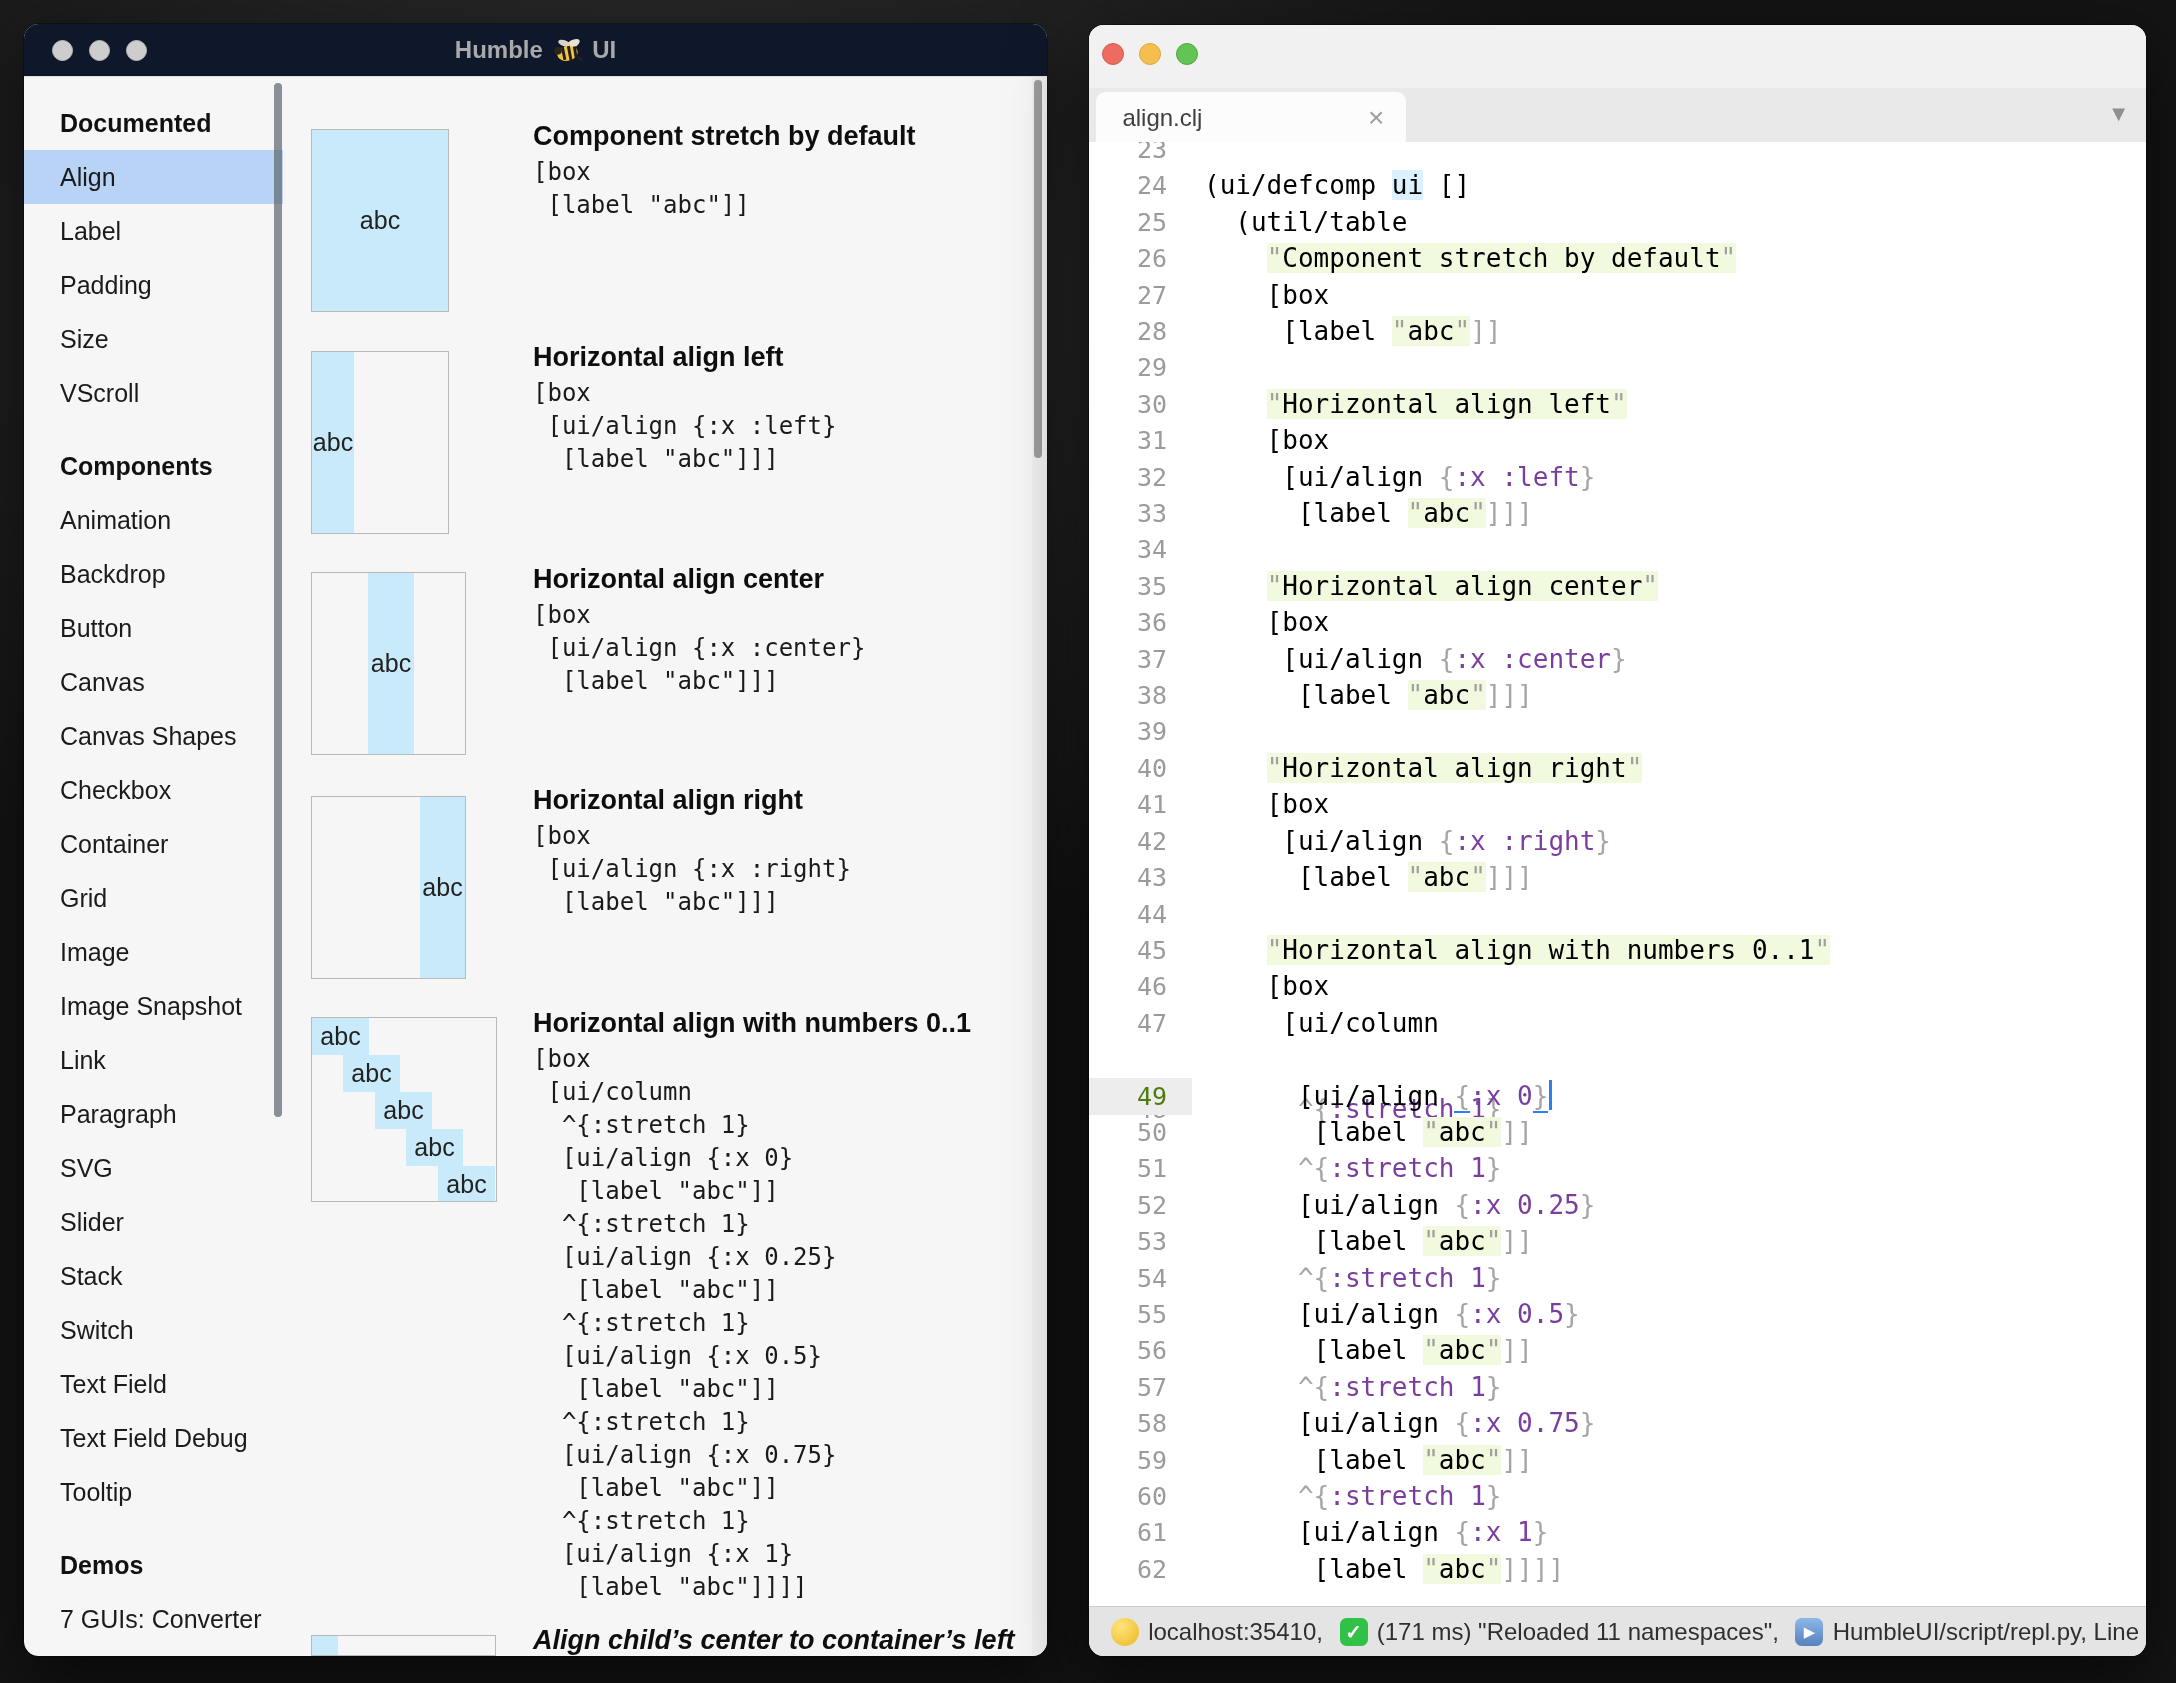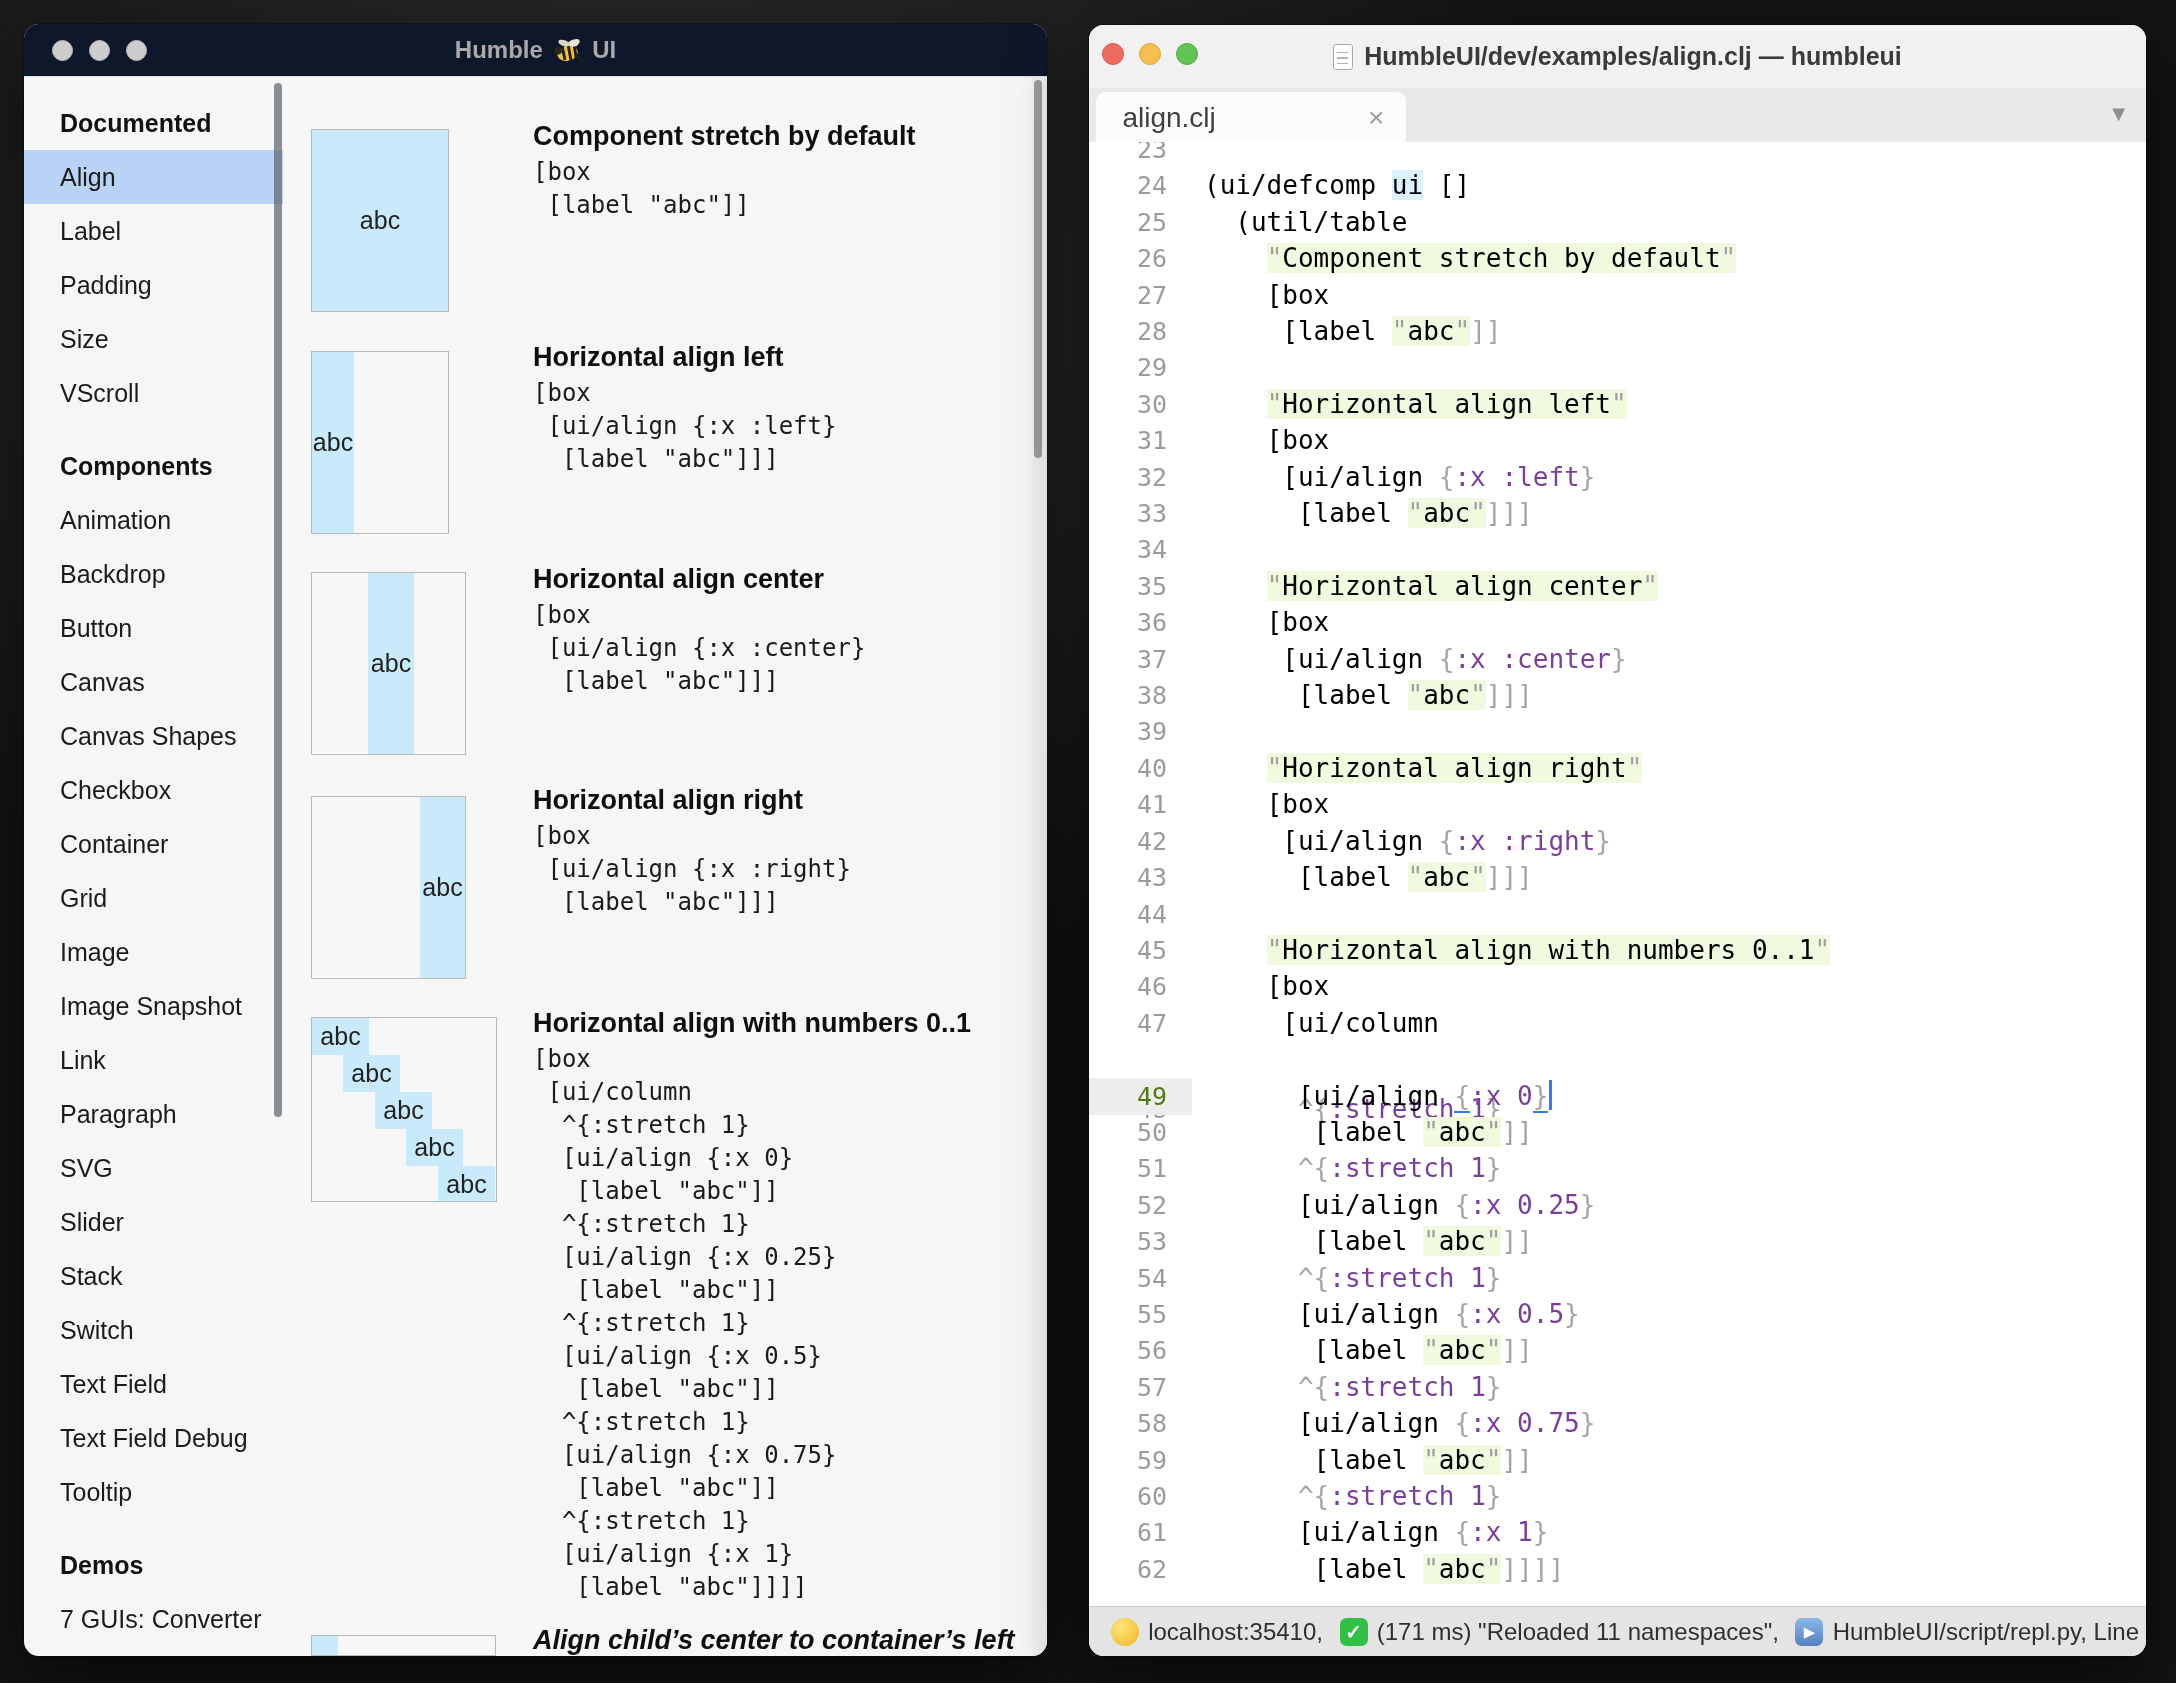--- a/index.html
+++ b/index.html
@@ -42,21 +42,21 @@
   .red-light{background:#ed6b60;border:0.9px solid #d6594e;box-sizing:border-box;}
   .yellow-light{background:#f5bf4f;border:0.9px solid #dfa738;box-sizing:border-box;}
   .green-light{background:#62c455;border:0.9px solid #51a53f;box-sizing:border-box;}
   .rw-title{display:flex;align-items:center;gap:11px;font-weight:bold;font-size:25px;color:#3a3a3a;}
   .doc-icon{width:20px;height:26px;background:#fdfdfd;border:1.8px solid #a8a8a8;border-radius:2.8px;
     box-sizing:border-box;background-image:repeating-linear-gradient(#fdfdfd 0 3.7px,#b5b5b5 3.7px 5.5px);background-size:11px 20px;
     background-repeat:no-repeat;background-position:2.8px 3.7px;}
   .tabstrip{position:absolute;left:0;top:63px;width:100%;height:54px;background:#e9e9e9;border-bottom:0.9px solid #dadada;}
   .tab{position:absolute;left:7.4px;top:3.7px;width:310px;height:52px;background:#fcfcfc;
     border-radius:9.2px 9.2px 0 0;display:flex;align-items:center;}
-  .tab-label{font-size:28px;color:#3f3f3f;padding-left:26px;flex:1;}
+  .tab-label{font-size:24px;color:#3f3f3f;padding-left:26px;flex:1;}
   .tab-close{font-size:28px;color:#9d9d9d;padding-right:22px;}
   .dropdown{position:absolute;right:16.6px;top:13px;font-size:22px;color:#8f8f8f;}
   .editor{position:absolute;left:0;top:117px;width:100%;height:1464px;background:#fff;overflow:hidden;}
   .cur-line-gutter{position:absolute;left:0;width:103px;height:37px;background:#ededed;}
   .ed-line{position:absolute;left:0;right:0;height:37px;font-family:"DejaVu Sans Mono", monospace;
     font-size:26px;line-height:37px;white-space:pre;color:#000;}
   .ed-ln{position:absolute;left:0;width:78px;text-align:right;color:#9b9b9b;font-size:25px;}
   .ed-code{position:absolute;left:115px;}
   .tok-k{color:#7a3e9d;}
   .tok-p{color:#a5a5a5;}
@@ -216,24 +216,20 @@
 
   <div class="content-scroll-track"></div>
   <div class="content-scroll"></div>
 </div>
 
 <div class="window win-right">
   <div class="rw-titlebar">
     <span class="traffic t1 red-light" style="left:13px;top:17.5px;width:22px;height:22px;"></span>
     <span class="traffic t2 yellow-light" style="left:50px;top:17.5px;width:22px;height:22px;"></span>
     <span class="traffic t3 green-light" style="left:87px;top:17.5px;width:22px;height:22px;"></span>
-    <span class="rw-title">
-      <span class="doc-icon"></span>
-      <span>HumbleUI/dev/examples/align.clj — humbleui</span>
-    </span>
   </div>
 
   <div class="tabstrip">
     <div class="tab">
       <span class="tab-label">align.clj</span>
       <span class="tab-close">×</span>
     </div>
     <span class="dropdown">▼</span>
   </div>
 

